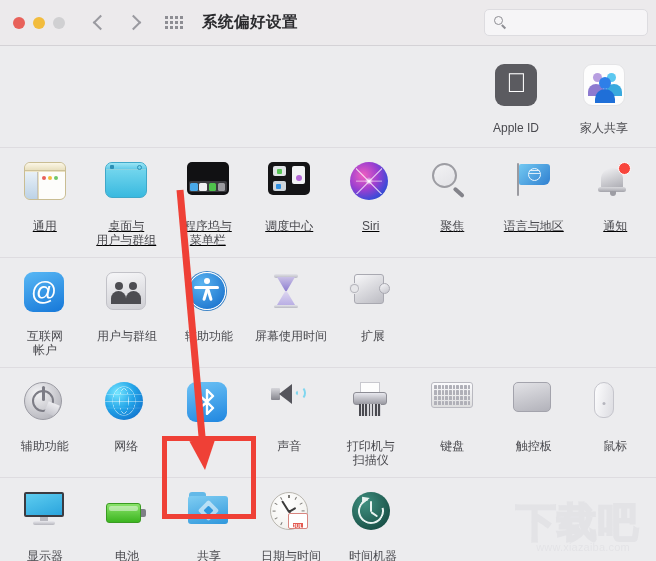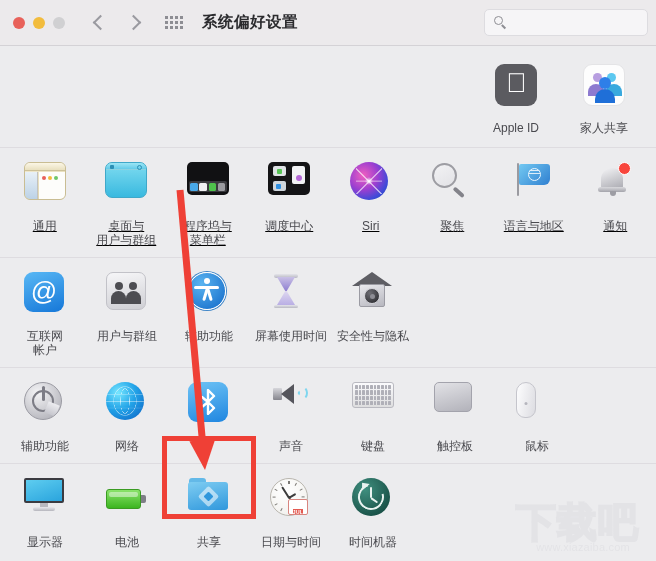--- a/index.html
+++ b/index.html
@@ -693,27 +693,27 @@
               <span class="cap t"></span>
               <span class="gl1"></span>
               <span class="gl2"></span>
               <span class="cap b"></span>
             </div>
         </div>
         <div class="label">屏幕使用时间</div>
       </div>
       <div class="cell">
         <div class="ico">
-          <div class="sec">
-              <span class="roof"></span>
-              <span class="house"></span>
-              <span class="lock"></span>
-            </div>
-        </div>
-        <div class="label">安全性与隐私</div>
+          <div class="puzzle">
+              <span class="p"></span>
+              <span class="knob k-r"></span>
+              <span class="knob k-l"></span>
+            </div>
+        </div>
+        <div class="label">扩展</div>
       </div>
     </div>
 
     <div class="row sep" style="padding:6px 0 10px 4px;">
       <div class="cell">
         <div class="ico">
           <div class="swu">
               <span class="inner"></span>
               <span class="arm"></span>
               <span class="cut"></span>
@@ -743,20 +743,31 @@
       <div class="cell">
         <div class="ico">
           <div class="snd">
               <span class="spk"></span>
               <span class="cone"></span>
               <span class="wv w1"></span>
               <span class="wv w2"></span>
             </div>
         </div>
         <div class="label">声音</div>
+      </div>
+      <div class="cell">
+        <div class="ico">
+          <div class="prn">
+              <span class="paper"></span>
+              <span class="body"></span>
+              <span class="out"></span>
+            </div>
+        </div>
+        <div class="label">打印机与
+扫描仪</div>
       </div>
       <div class="cell">
         <div class="ico">
           <div class="kbd">
             <i></i>
               <i></i>
               <i></i>
               <i></i>
               <i></i>
               <i></i>

